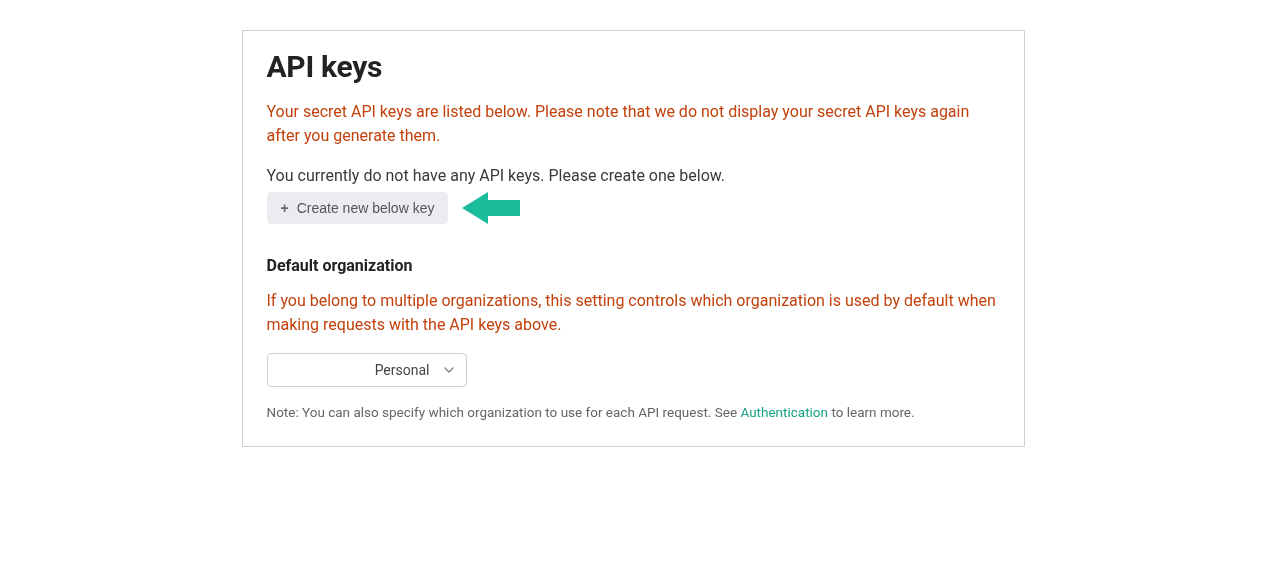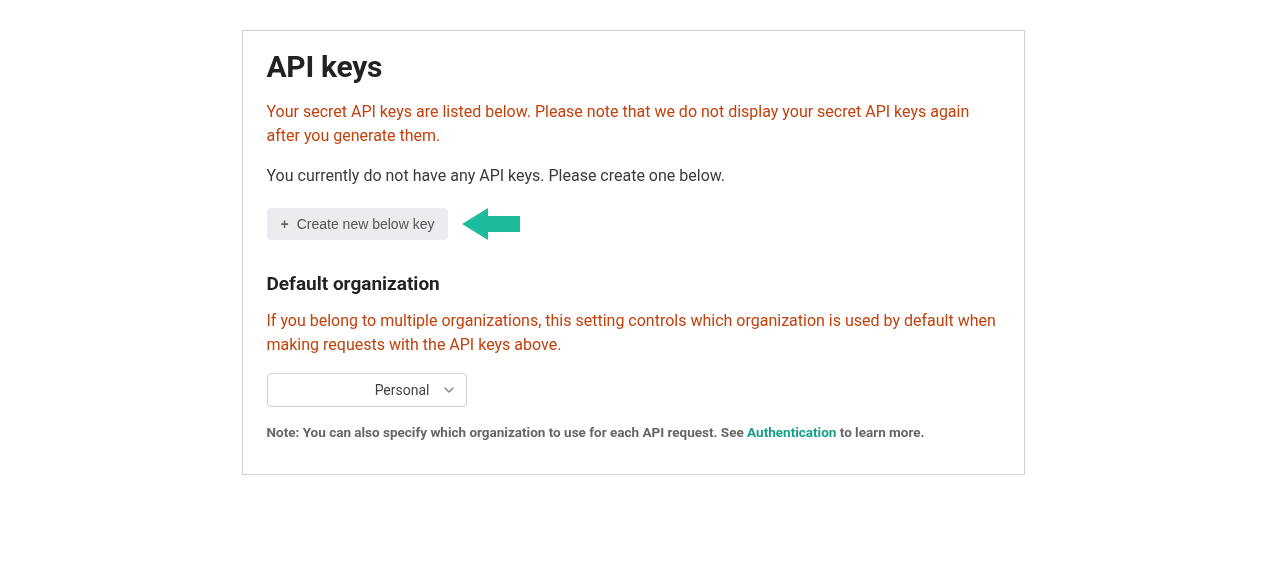--- a/index.html
+++ b/index.html
@@ -14,41 +14,40 @@
       width: 1266px;
       height: 588px;
       display: flex;
       justify-content: center;
       align-items: flex-start;
       padding-top: 30px;
     }
     .panel {
       width: 783px;
       border: 1px solid #d0d0d0;
-      padding: 18px 24px 32px 24px;
+      padding: 18px 24px 24px 24px;
       background: #ffffff;
     }
     h1.page-title {
       font-size: 30px;
       font-weight: 700;
       color: #222;
       margin-bottom: 16px;
       letter-spacing: -0.3px;
     }
     p.body-text {
       font-size: 16px;
       line-height: 1.5;
       color: #c2410c;
       margin-bottom: 16px;
     }
     p.empty-text {
       font-size: 16px;
       line-height: 1.5;
       color: #3a3a3a;
-      margin-bottom: 16px;
     }
     .create-row {
       display: flex;
       align-items: center;
       margin-bottom: 28px;
     }
     button.create-btn {
       display: inline-flex;
       align-items: center;
       gap: 8px;
@@ -62,21 +61,21 @@
     }
     button.create-btn .plus-icon {
       font-size: 14px;
       font-weight: 600;
       color: #666;
     }
     .arrow-svg {
       margin-left: 12px;
     }
     h2.section-title {
-      font-size: 19px;
+      font-size: 16px;
       font-weight: 700;
       color: #222;
       margin-bottom: 14px;
     }
     .select-wrap {
       position: relative;
       width: 200px;
       margin-bottom: 16px;
     }
     .select-box {
@@ -96,21 +95,20 @@
       position: absolute;
       right: 12px;
       top: 50%;
       transform: translateY(-50%);
       pointer-events: none;
     }
     p.note-text {
       font-size: 13.5px;
       color: #666;
       line-height: 1.4;
-      font-weight: bold;
     }
     a.auth-link {
       color: #16a085;
       text-decoration: none;
     }
   </style>
 </head>
 <body>
 
 <div class="panel">

